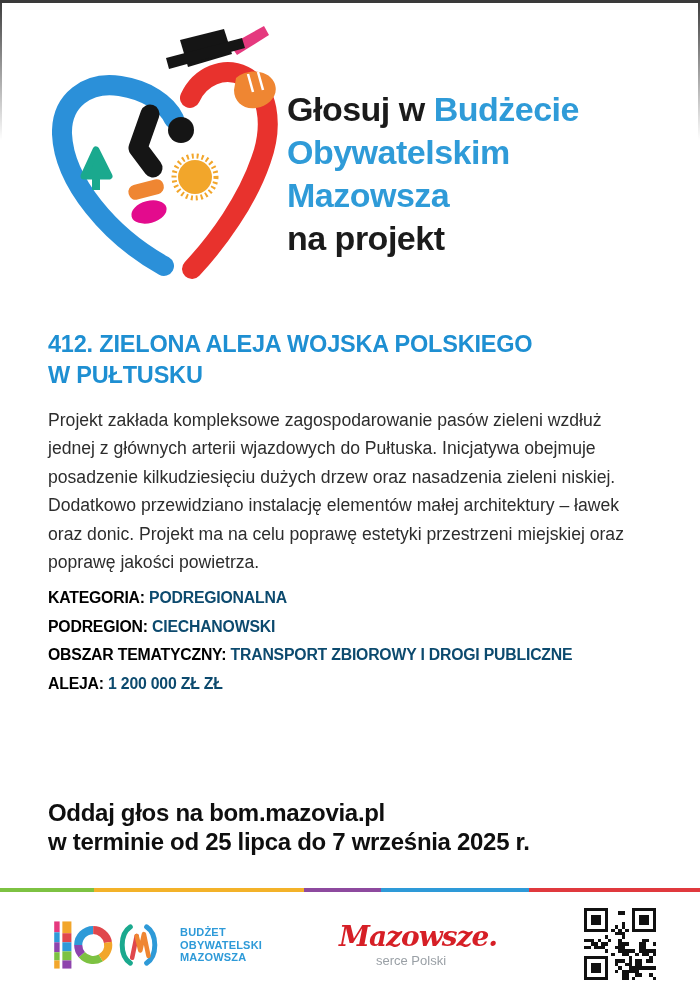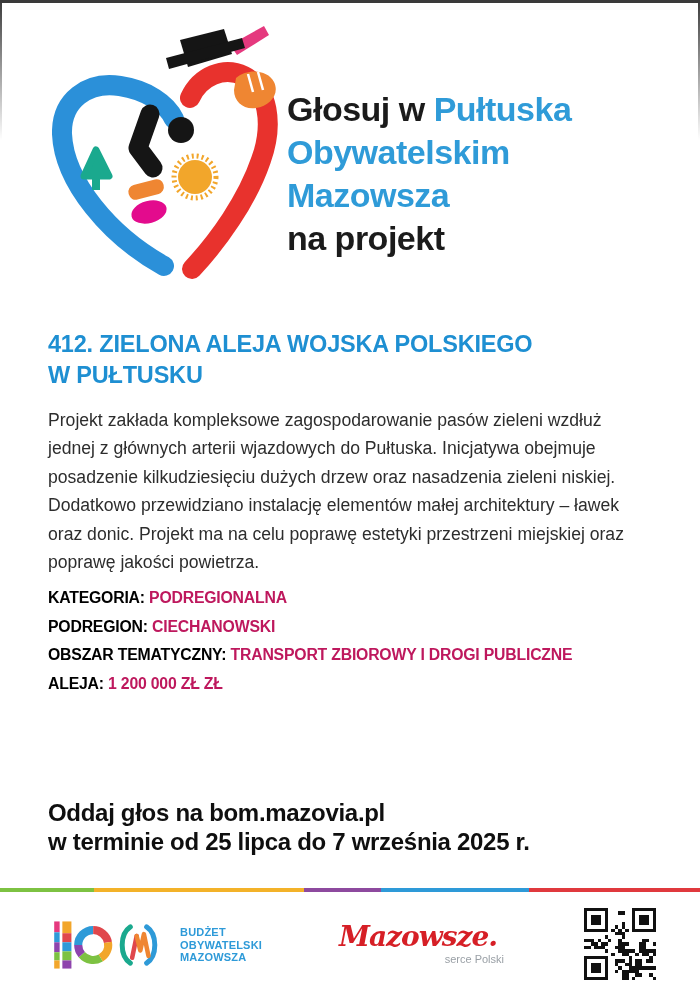--- a/index.html
+++ b/index.html
@@ -21,35 +21,35 @@
     font-size:23.5px;line-height:31px;font-weight:700;letter-spacing:-0.2px;
     color:#1e8fd2;white-space:pre-line;}
 
   .description{position:absolute;left:48px;top:406px;width:645px;
     font-size:17.6px;line-height:28.4px;color:#2d2d2d;white-space:pre-line;}
 
   .details{position:absolute;left:48px;top:584px;width:620px;
     font-size:15.8px;font-weight:700;letter-spacing:-0.2px;}
   .details .row{line-height:28.5px;}
   .details .lbl{color:#000000;}
-  .details .val{color:#be185d;}
+  .details .val{color:#0c4a6e;}
 
   .vote{position:absolute;left:48px;top:799px;width:620px;
     font-size:24px;line-height:28.5px;font-weight:700;letter-spacing:-0.3px;color:#0f0f0f;}
 
   .rainbow{position:absolute;left:0;top:888px;width:700px;height:4px;display:flex;}
   .rainbow span{display:block;height:100%;}
 
   .bom-logo{position:absolute;left:47px;top:916px;display:flex;align-items:center;gap:18px;}
   .bom-text{font-size:11px;line-height:12.5px;font-weight:700;color:#2e9ad8;letter-spacing:0.2px;}
 
   .mazowsze{position:absolute;left:318px;top:918px;width:200px;text-align:center;}
   .mazowsze .name{font-family:"DejaVu Serif",serif;font-style:italic;font-weight:700;
     font-size:28px;line-height:38px;color:#d61f26;letter-spacing:-1px;}
-  .mazowsze .tagline{font-size:11px;color:#9aa0a6;text-align:right;padding-right:14px;margin-top:-3px;}
+  .mazowsze .tagline{font-size:13px;color:#9aa0a6;text-align:center;padding-right:14px;margin-top:-3px;}
 
   .qr{position:absolute;left:584px;top:908px;width:72px;height:72px;}
   .qr svg{display:block;shape-rendering:crispEdges;}
 </style>
 </head>
 <body>
 
 <div class="poster">
   <div class="edge-top"></div>
   <div class="edge-left"></div>
@@ -69,21 +69,21 @@
       <path d="M 44 124 L 57 150 L 32 150 Z" fill="#1aa98e" stroke="#1aa98e" stroke-width="7" stroke-linejoin="round"></path>
       <rect x="40" y="151" width="8" height="13" fill="#1aa98e"></rect>
       <circle cx="143" cy="151" r="17" fill="#f2a62b"></circle>
       <circle cx="143" cy="151" r="21" fill="none" stroke="#f2a62b" stroke-width="5" stroke-dasharray="2 3"></circle>
       <rect x="76" y="156" width="36" height="15" rx="7" fill="#ef8632" transform="rotate(-15 94 163)"></rect>
       <ellipse cx="97" cy="186" rx="18" ry="11" fill="#e30b8d" transform="rotate(-15 97 186)"></ellipse>
     </svg>
   </div>
 
   <div class="title">
-    <div><span>Głosuj w</span> <span class="blue">Pułtuska</span></div>
+    <div><span>Głosuj w</span> <span class="blue">Budżecie</span></div>
     <div class="blue">Obywatelskim</div>
     <div class="blue">Mazowsza</div>
     <div>na projekt</div>
   </div>
 
   <div class="project-title">412. ZIELONA ALEJA WOJSKA POLSKIEGO
 W PUŁTUSKU</div>
 
   <div class="description">Projekt zakłada kompleksowe zagospodarowanie pasów zieleni wzdłuż
 jednej z głównych arterii wjazdowych do Pułtuska. Inicjatywa obejmuje

